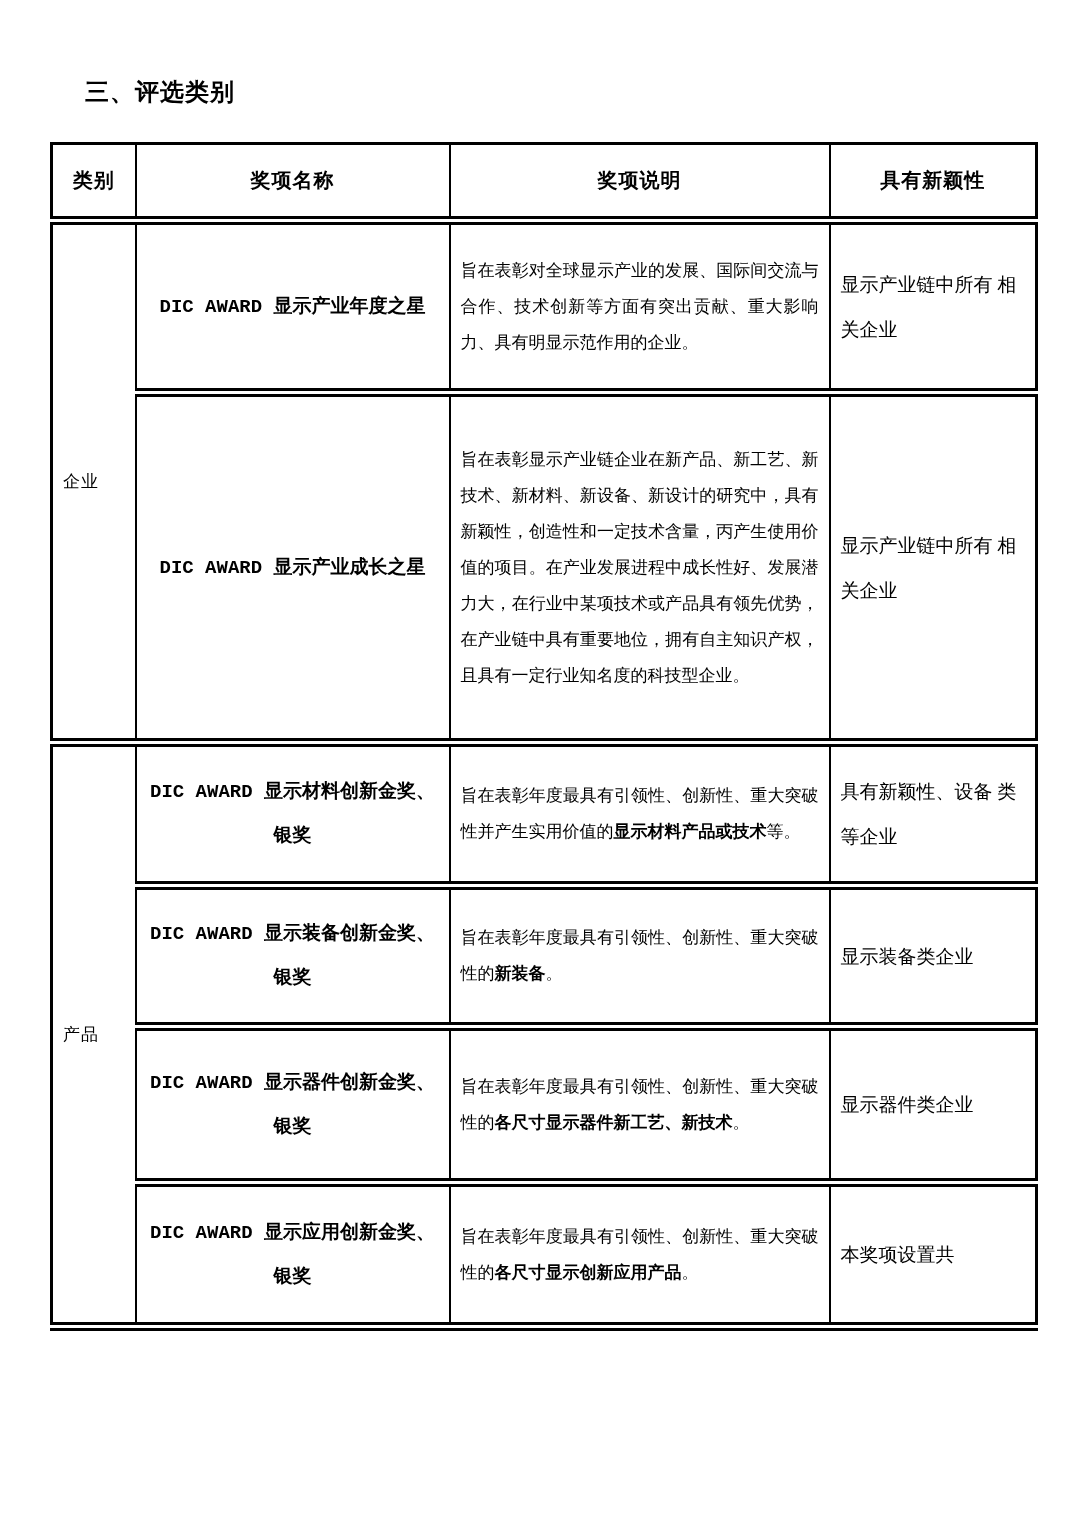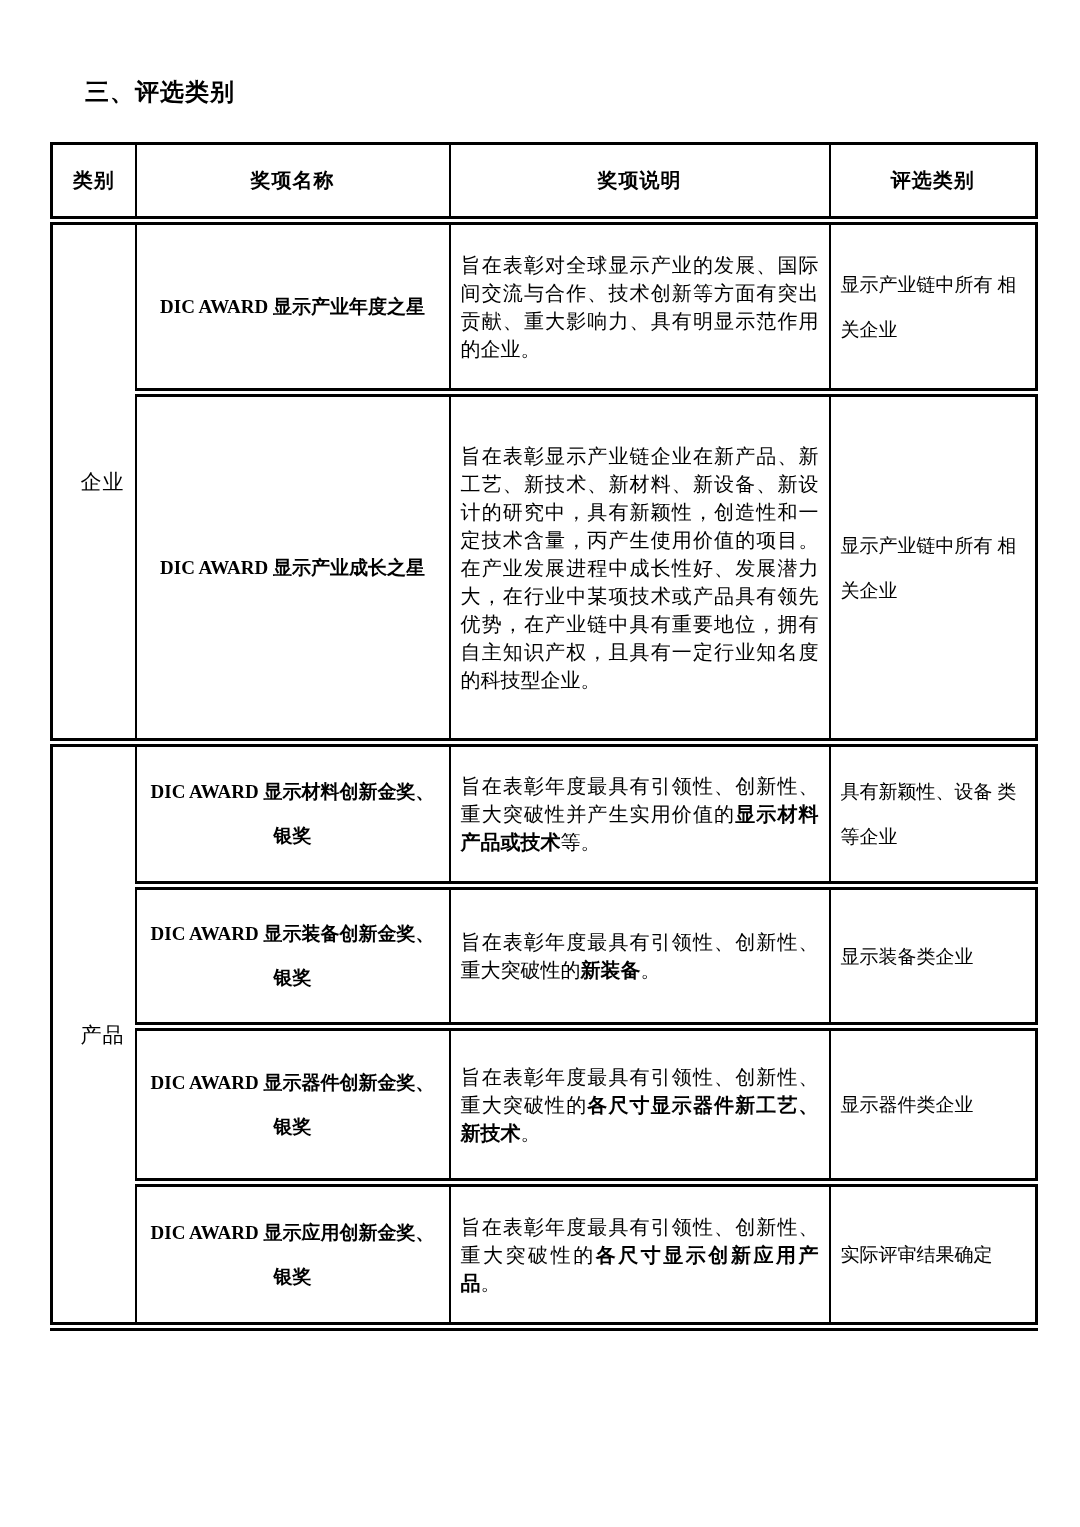--- a/index.html
+++ b/index.html
@@ -54,36 +54,36 @@
     box-sizing: border-box;
   }
   th.hdr {
     font-size: 20px;
     font-weight: 700;
     text-align: center;
     height: 48px;
     letter-spacing: 1px;
   }
   td.cat {
-    font-size: 21px;
-    text-align: right;
+    font-size: 17px;
+    text-align: left;
     letter-spacing: 1px;
   }
   td.name {
-    font-family: Liberation Serif, serif;
+    font-family: Liberation Mono, monospace;
     font-weight: 700;
     font-size: 19px;
     text-align: center;
     line-height: 44px;
     padding: 0 14px;
   }
   td.desc {
-    font-size: 20px;
+    font-size: 17px;
     text-align: justify;
-    line-height: 28px;
+    line-height: 36px;
     padding: 8px 12px;
   }
   td.desc b {
     font-family: "Liberation Sans", "DejaVu Sans", sans-serif;
     font-weight: 700;
   }
   td.scope {
     font-size: 19px;
     line-height: 45px;
     padding: 0 16px;
@@ -110,21 +110,21 @@
       <col style="width:84px">
       <col style="width:314px">
       <col style="width:380px">
       <col style="width:207px">
     </colgroup>
     <tbody>
       <tr>
         <th class="hdr">类别</th>
         <th class="hdr">奖项名称</th>
         <th class="hdr">奖项说明</th>
-        <th class="hdr">评选类别</th>
+        <th class="hdr">具有新颖性</th>
       </tr>
 
       <tr class="r1">
         <td class="cat" rowspan="2">企业</td>
         <td class="name">DIC AWARD 显示产业年度之星</td>
         <td class="desc"><span>旨在表彰对全球显示产业的发展、国际间交流与合作、技术创新等方面有突出贡献、重大影响力、具有明显示范作用的企业。</span><b></b><span></span></td>
         <td class="scope">显示产业链中所有 相关企业</td>
       </tr>
 
       <tr class="r2">
@@ -148,18 +148,18 @@
 
       <tr class="r5">
         <td class="name">DIC AWARD 显示器件创新金奖、银奖</td>
         <td class="desc"><span>旨在表彰年度最具有引领性、创新性、重大突破性的</span><b>各尺寸显示器件新工艺、新技术</b><span>。</span></td>
         <td class="scope">显示器件类企业</td>
       </tr>
 
       <tr class="r6">
         <td class="name">DIC AWARD 显示应用创新金奖、银奖</td>
         <td class="desc"><span>旨在表彰年度最具有引领性、创新性、重大突破性的</span><b>各尺寸显示创新应用产品</b><span>。</span></td>
-        <td class="scope">实际评审结果确定</td>
+        <td class="scope">本奖项设置共</td>
       </tr>
     </tbody>
   </table>
 
 </div>
 
 </body></html>

